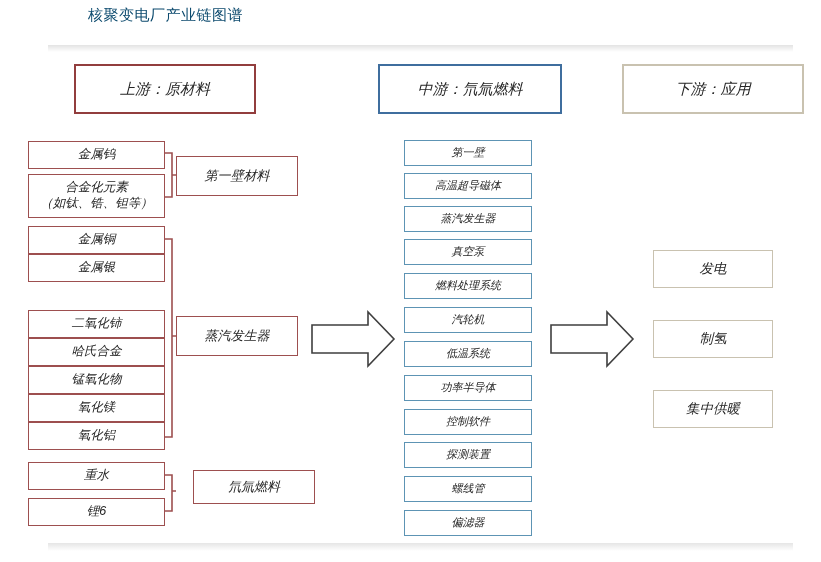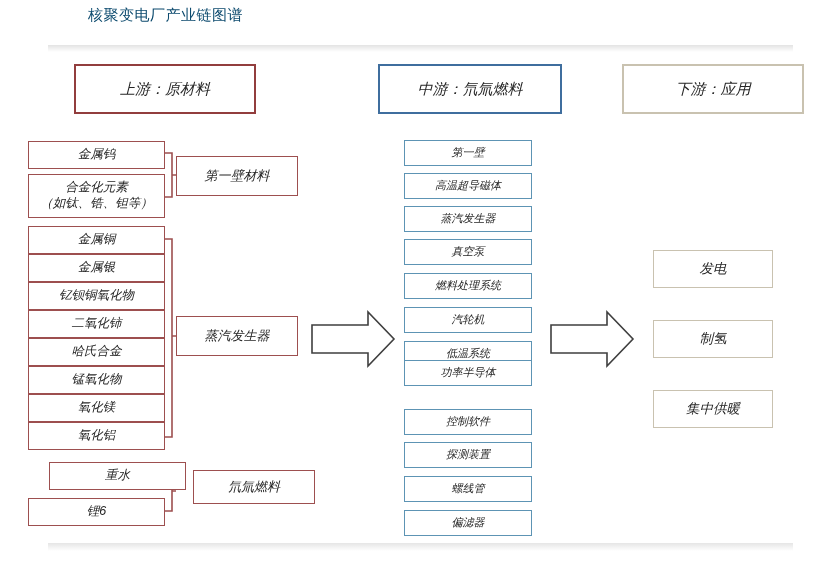--- a/index.html
+++ b/index.html
@@ -107,40 +107,39 @@
   <div class="box hdr mid" style="left:378px;top:64px;width:184px;">中游：氘氚燃料</div>
   <div class="box hdr right" style="left:622px;top:64px;width:182px;">下游：应用</div>
 
   <div class="box up-item" style="top:141px;">金属钨</div>
   <div class="box up-item tall" style="top:174px;height:44px;">合金化元素
 （如钛、锆、钽等）</div>
   <div class="box up-item" style="top:226px;">金属铜</div>
 
   <div class="box up-group" style="top:156px;height:40px;">第一壁材料</div>
   <div class="box up-item" style="top:254px;">金属银</div>
-  <div class="box up-item" style="top:282px;">钇钡铜氧化物</div>
   <div class="box up-item" style="top:310px;">二氧化铈</div>
   <div class="box up-item" style="top:338px;">哈氏合金</div>
   <div class="box up-item" style="top:366px;">锰氧化物</div>
   <div class="box up-item" style="top:394px;">氧化镁</div>
   <div class="box up-item" style="top:422px;">氧化铝</div>
   <div class="box up-group" style="top:316px;height:40px;">蒸汽发生器</div>
 
-  <div class="box up-item" style="top:462px;margin-left:21px;">重水</div>
+  <div class="box up-item" style="top:462px;">重水</div>
   <div class="box up-item" style="top:498px;">锂6</div>
   <div class="box up-group" style="top:470px;height:34px;margin-left:17px;">氘氚燃料</div>
 
   <div class="box mid-item" style="top:140px;">第一壁</div>
   <div class="box mid-item" style="top:173px;">高温超导磁体</div>
   <div class="box mid-item" style="top:206px;">蒸汽发生器</div>
   <div class="box mid-item" style="top:239px;">真空泵</div>
   <div class="box mid-item" style="top:273px;">燃料处理系统</div>
   <div class="box mid-item" style="top:307px;">汽轮机</div>
   <div class="box mid-item" style="top:341px;">低温系统</div>
-  <div class="box mid-item" style="top:360px;">功率半导体</div>
+  <div class="box mid-item" style="top:375px;">功率半导体</div>
   <div class="box mid-item" style="top:409px;">控制软件</div>
   <div class="box mid-item" style="top:442px;">探测装置</div>
   <div class="box mid-item" style="top:476px;">螺线管</div>
   <div class="box down-item" style="top:250px;">发电</div>
 
   <div class="box mid-item" style="top:510px;">偏滤器</div>
   <div class="box down-item" style="top:320px;">制氢</div>
   <div class="box down-item" style="top:390px;">集中供暖</div>
 
 </div>

